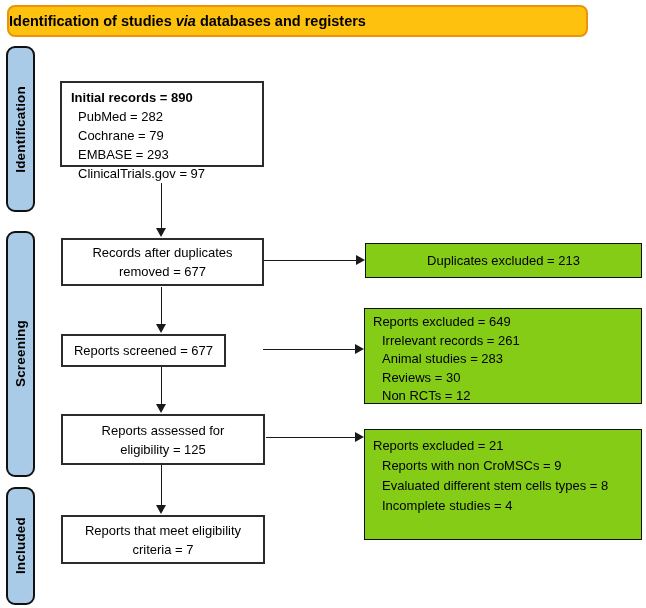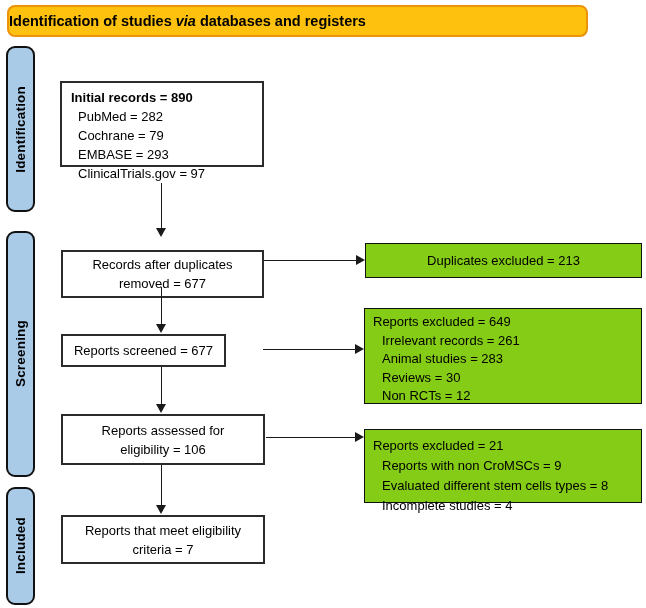--- a/index.html
+++ b/index.html
@@ -34,34 +34,34 @@
   }
 
   
   .fbox {
     position:absolute; background:#fff;
     border:2px solid var(--box-border,#2b2b2b);
     font-size:13px; line-height:19px;
   }
   .fbox.centered { display:flex; flex-direction:column; align-items:center; justify-content:center; text-align:center; }
   #box-initial { left:60px; top:81px; width:204px; height:86px; padding:5px 4px 0 9px; }
-  #box-dup-removed { left:61px; top:238px; width:203px; height:48px;margin-top:12px; }
+  #box-dup-removed { left:61px; top:238px; width:203px; height:48px; }
   #box-screened { left:61px; top:334px; width:165px; height:33px; }
   #box-assessed { left:61px; top:414px; width:204px; height:51px; }
   #box-included { left:61px; top:515px; width:204px; height:49px; }
 
   
   .rbox {
     position:absolute; background:#84cc16;
     border:1.5px solid #111;
     font-size:13px; white-space:nowrap;
   }
   #box-duplicates { left:365px; top:243px; width:277px; height:35px; display:flex; align-items:center; justify-content:center; }
   #box-excl-screen { left:364px; top:308px; width:278px; height:96px; padding:4px 4px 0 8px; line-height:18.5px; }
-  #box-excl-elig { left:364px; top:429px; width:278px; height:74px; padding:6px 4px 0 8px; line-height:20px; }
+  #box-excl-elig { left:364px; top:429px; width:278px; height:111px; padding:6px 4px 0 8px; line-height:20px; }
 
   .line { white-space:nowrap; }
   .bold { font-weight:bold; }
   .indent { padding-left:7px; }
   .indent8 { padding-left:9px; }
 
   
   .varrow { position:absolute; width:10px; }
   .varrow .vline { position:absolute; left:4.5px; top:0; bottom:8px; width:1.2px; background:var(--arrow,#1a1a1a); }
   .varrow .vhead { position:absolute; left:0; bottom:0; width:0; height:0;
@@ -114,21 +114,21 @@
     <div class="line">Records after duplicates</div>
     <div class="line">removed = 677</div>
   </div>
 
   <div class="fbox centered" id="box-screened">
     <div class="line">Reports screened = 677</div>
   </div>
 
   <div class="fbox centered" id="box-assessed">
     <div class="line">Reports assessed for</div>
-    <div class="line">eligibility = 106</div>
+    <div class="line">eligibility = 125</div>
   </div>
 
   <div class="fbox centered" id="box-included">
     <div class="line">Reports that meet eligibility</div>
     <div class="line">criteria = 7</div>
   </div>
 
   <div class="rbox" id="box-duplicates">
     <div class="line">Duplicates excluded = 213</div>
   </div>

